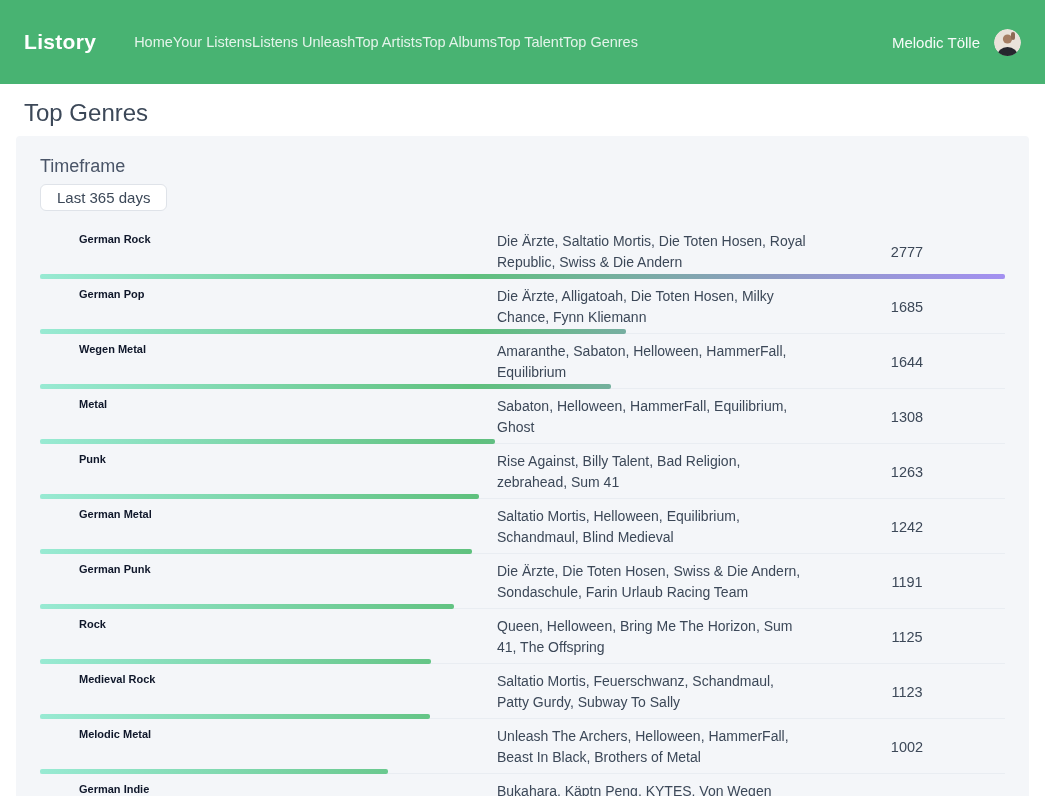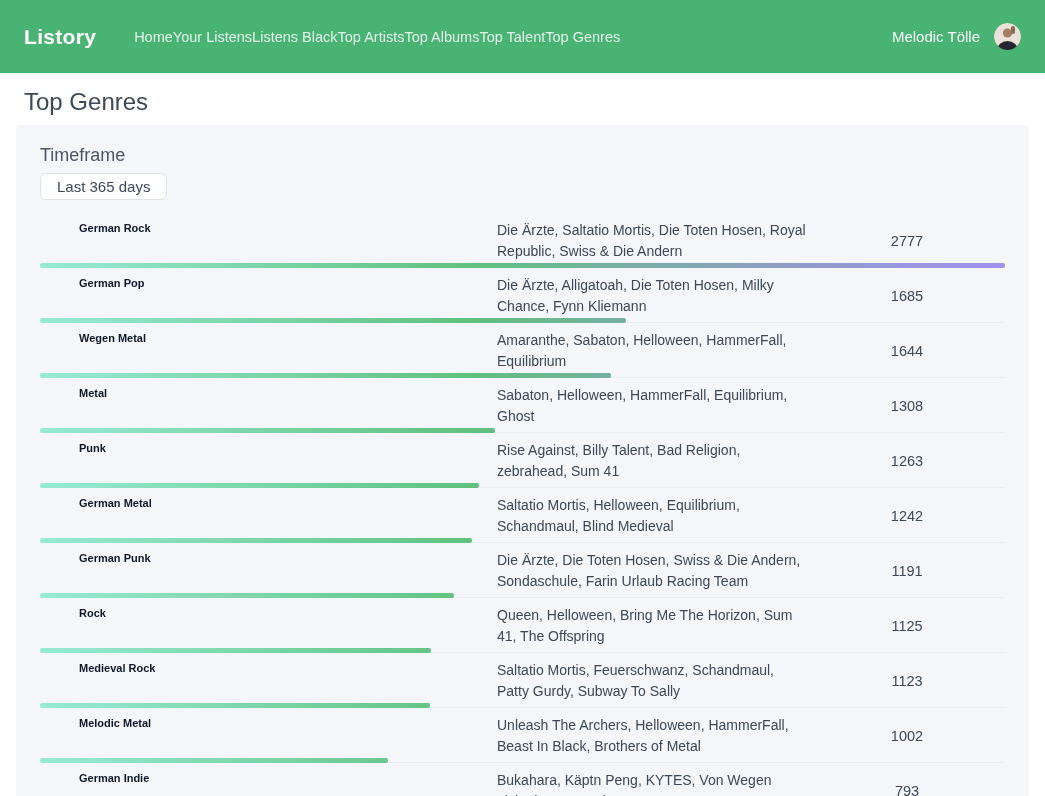--- a/index.html
+++ b/index.html
@@ -1,21 +1,21 @@
 <!DOCTYPE html>
 <html><head>
 <meta charset="utf-8">
 <style>
   * { box-sizing: border-box; margin: 0; padding: 0; }
   html, body { width: 1045px; height: 796px; overflow: hidden; background: #ffffff;
     font-family: "Liberation Sans", sans-serif; color: #3c4858; }
 
   
   .app-header {
-    height: 73px; background: #48b372; display: flex; align-items: center;
+    height: 84px; background: #48b372; display: flex; align-items: center;
     padding: 0 24px; color: #ffffff;
   }
   .logo { font-size: 21px; font-weight: 700; letter-spacing: .3px; margin-right: 38px; cursor: pointer; }
   .main-nav { display: flex; align-items: center; }
   .nav-item { color: rgba(255,255,255,.85); font-size: 14.5px; text-decoration: none; cursor: pointer; white-space: nowrap; }
   .header-right { margin-left: auto; display: flex; align-items: center; }
   .user-name { font-size: 15px; color: rgba(255,255,255,.95); margin-right: 14px; }
   .avatar { width: 27px; height: 27px; border-radius: 50%; overflow: hidden; display: block; cursor: pointer; }
 
   
@@ -54,21 +54,21 @@
   .avatar svg { display: block; width: 100%; height: 100%; }
 </style>
 </head>
 <body>
 
 <header class="app-header">
   <div class="logo">Listory</div>
   <nav class="main-nav">
       <a class="nav-item">Home</a>
       <a class="nav-item">Your Listens</a>
-      <a class="nav-item">Listens Black</a>
+      <a class="nav-item">Listens Unleash</a>
       <a class="nav-item">Top Artists</a>
       <a class="nav-item">Top Albums</a>
       <a class="nav-item">Top Talent</a>
       <a class="nav-item">Top Genres</a>
     </nav>
   <div class="header-right">
     <span class="user-name">Melodic Tölle</span>
     <span class="avatar">
       <svg viewBox="0 0 27 27">
         <circle cx="13.5" cy="13.5" r="13.5" fill="#eae2da"></circle>

